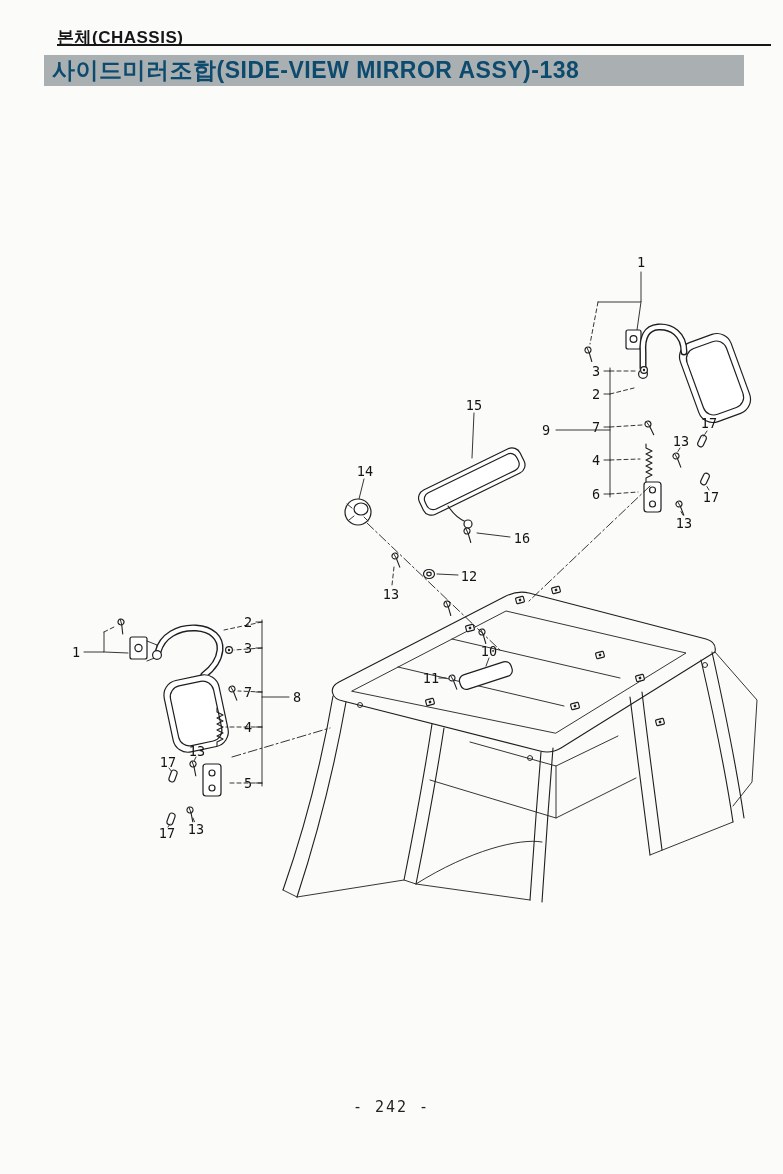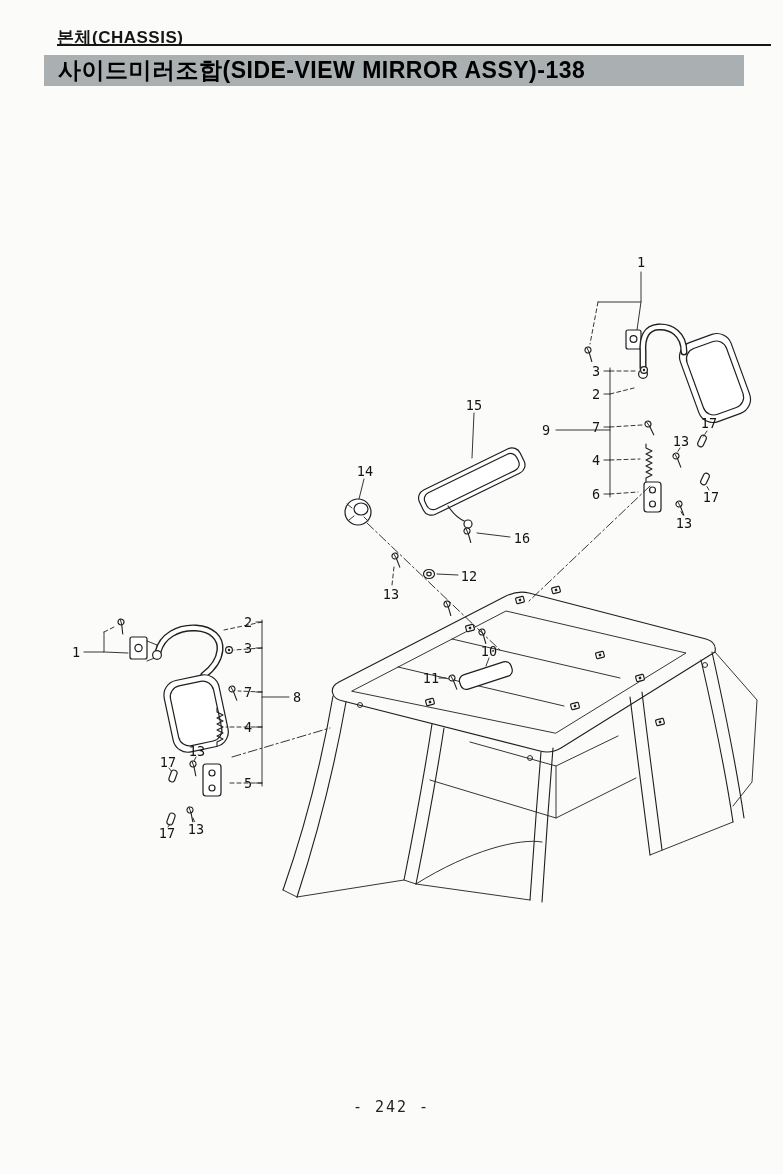--- a/index.html
+++ b/index.html
@@ -17,22 +17,22 @@
   .header-rule{
     position:absolute;left:57px;top:44px;width:714px;height:2px;
     background:#161616;
   }
   .title-bar{
     position:absolute;left:44px;top:55px;width:700px;height:31px;
     background:#aaafb1;
     display:flex;align-items:center;
   }
   .title-bar .title-text{
-    padding-left:14px;
-    font-size:23px;font-weight:bold;letter-spacing:0.5px;color:#000000;
+    padding-left:8px;
+    font-size:23px;font-weight:bold;letter-spacing:0.5px;color:#0c4a6e;
     white-space:nowrap;
   }
   .page-number{
     position:absolute;left:0;top:1098px;width:783px;
     text-align:center;font-size:15px;letter-spacing:2px;color:#222;
     font-family:"DejaVu Sans Mono","Liberation Mono",monospace;
   }
   svg#diagram-svg{position:absolute;inset:0;}
   .ln{stroke:#1f1f1f;fill:none;stroke-width:1.1;stroke-linecap:round;stroke-linejoin:round;}
   .thin{stroke-width:0.9;}

